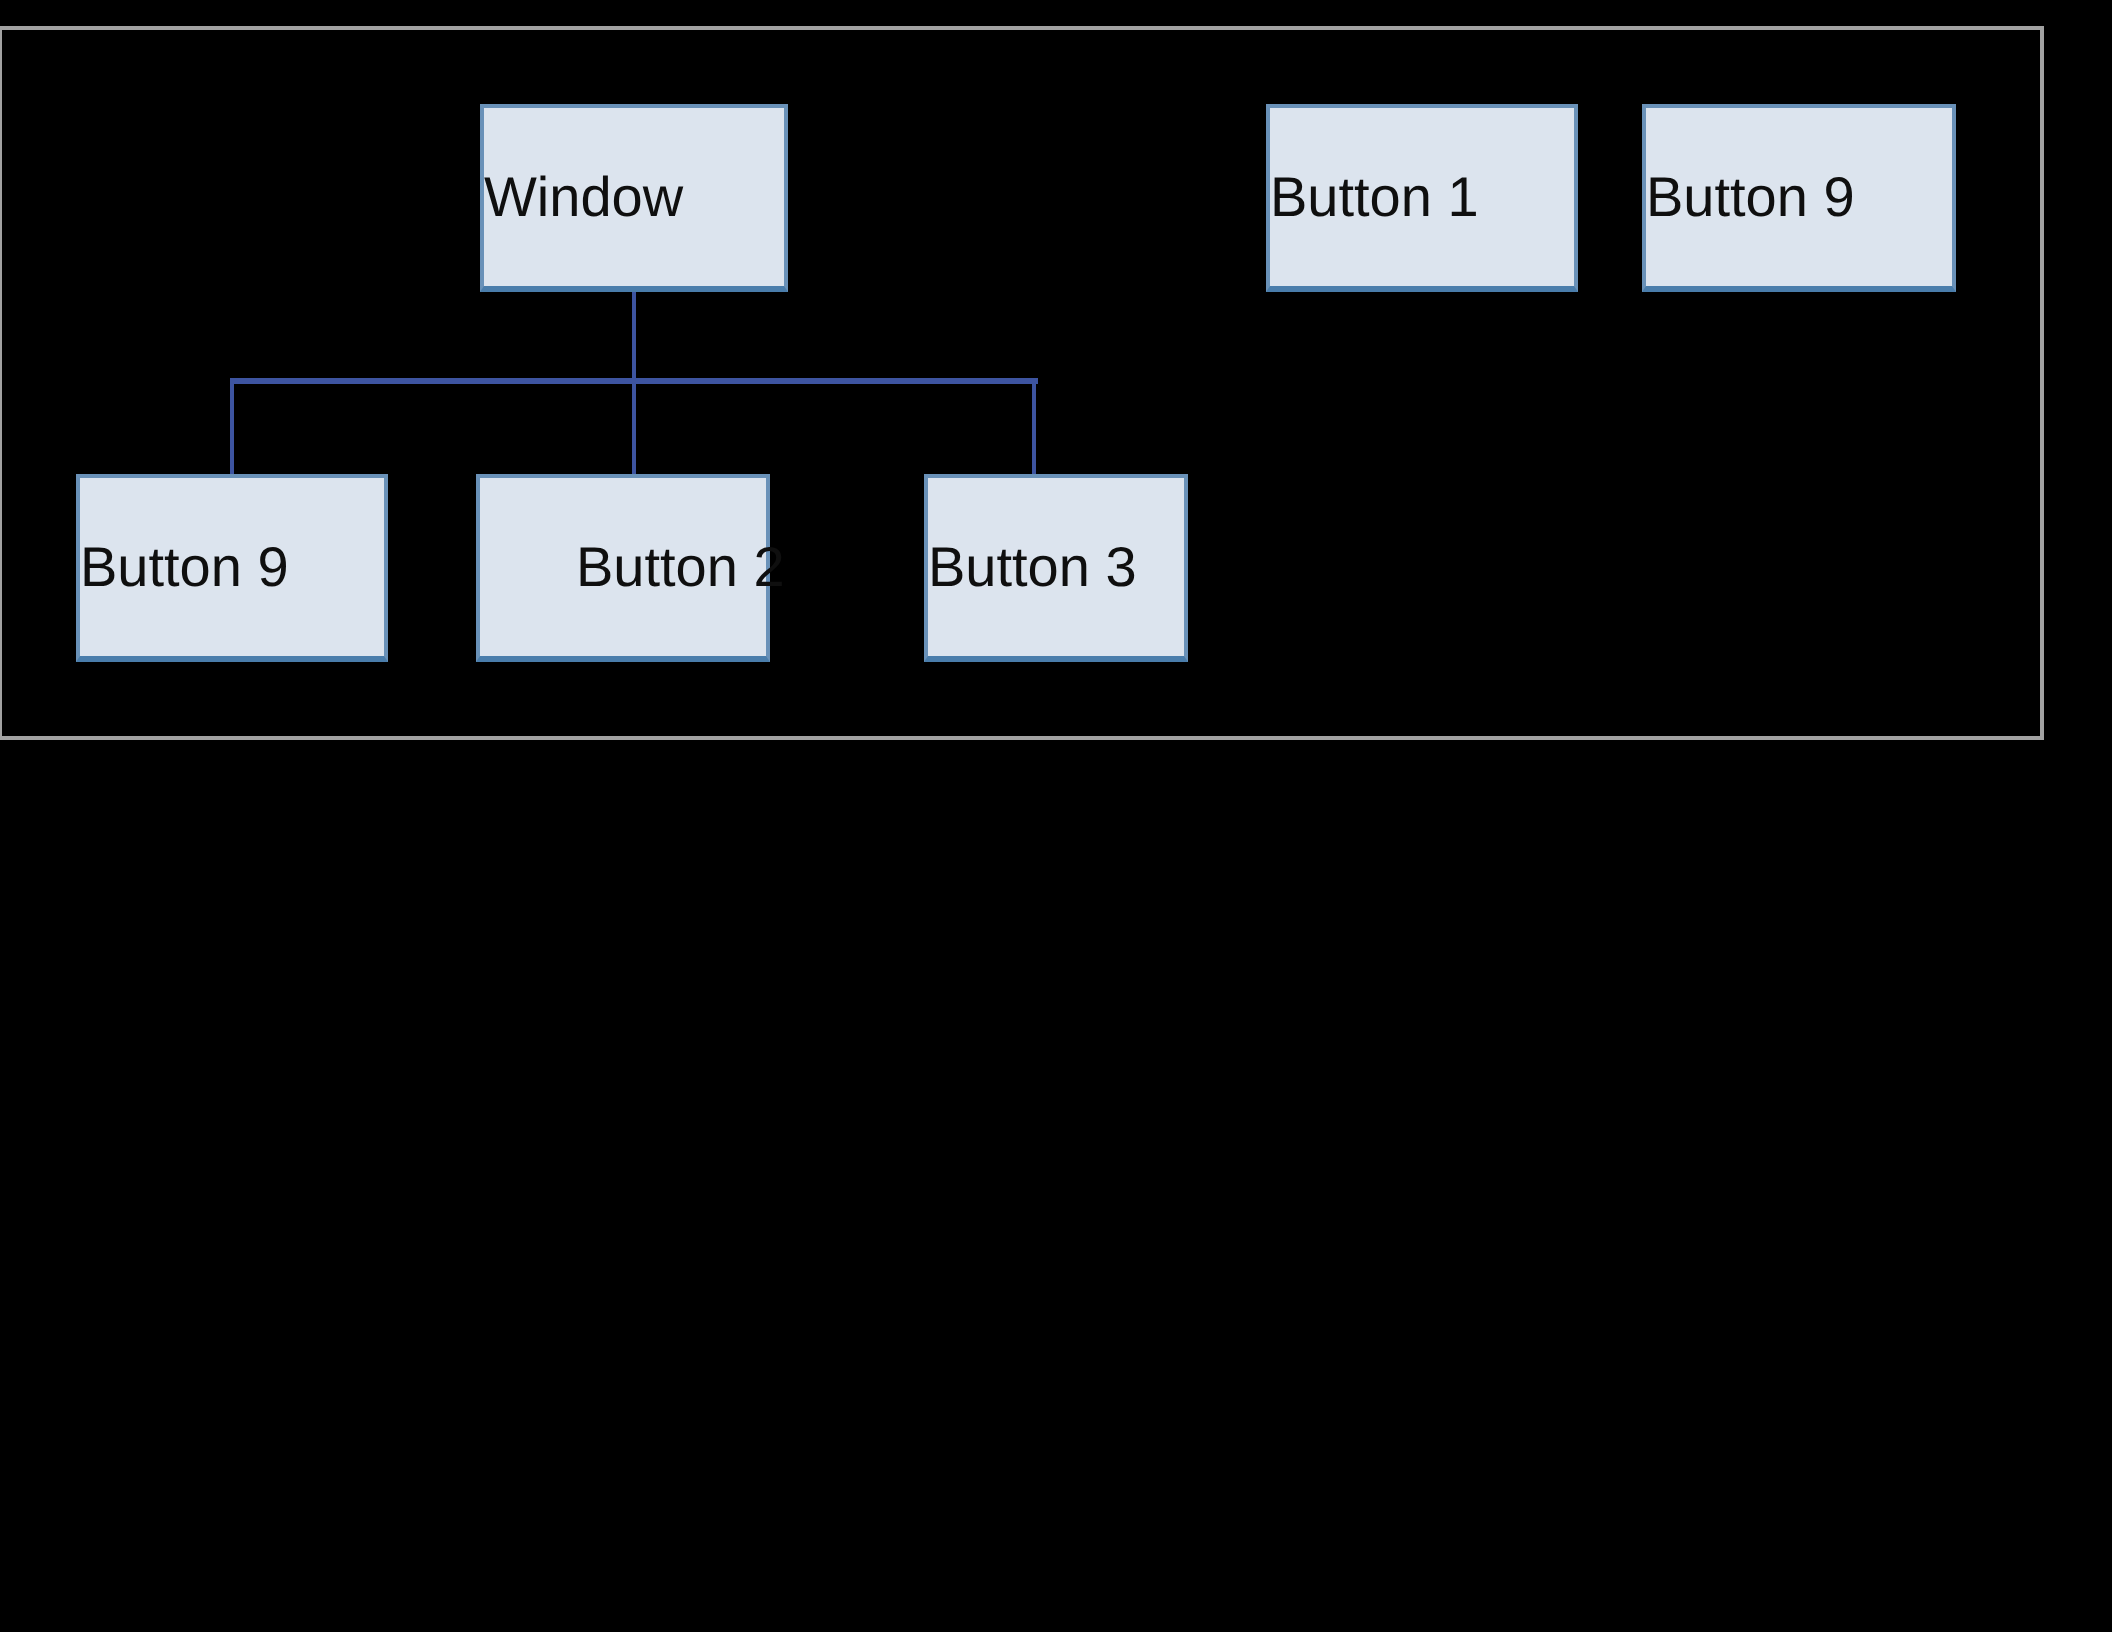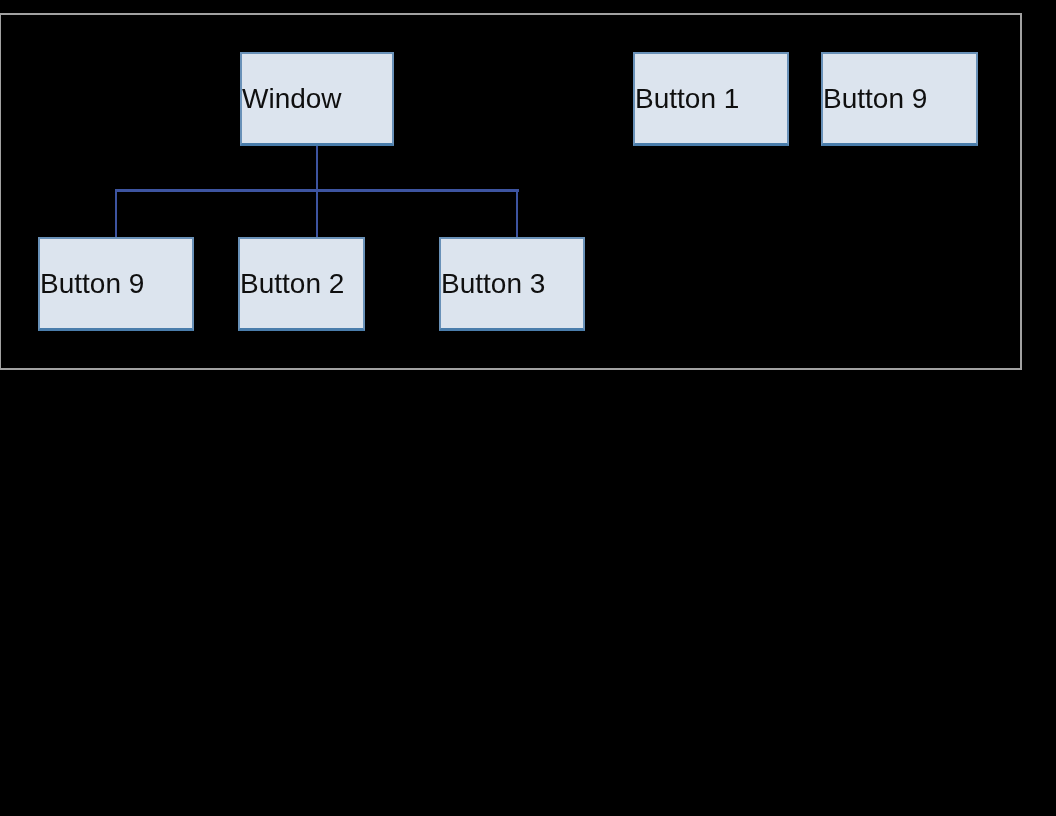--- a/index.html
+++ b/index.html
@@ -37,22 +37,22 @@
     display: flex;
     align-items: center;
     font-size: 28px;
     color: var(--text, #0f0f0f);
     white-space: nowrap;
   }
   .node-window  { left: 240px; top: 52px;  width: 154px; height: 94px; }
   .node-button4 { left: 633px; top: 52px;  width: 156px; height: 94px; }
   .node-button5 { left: 821px; top: 52px;  width: 157px; height: 94px; }
   .node-button1 { left: 38px;  top: 237px; width: 156px; height: 94px; }
-  .node-button2 { left: 238px; top: 237px; width: 127px; height: 94px; }
-  .node-button3 { left: 439px; top: 237px; width: 146px; height: 94px; }
+  .node-button2 { left: 238px; top: 237px; width: 147px; height: 94px; padding-left: 48px; }
+  .node-button3 { left: 462px; top: 237px; width: 132px; height: 94px; }
 
   .connector {
     position: absolute;
     background: var(--connector, #3d54a0);
   }
   .conn-stem  { left: 316px; top: 146px; width: 2px;   height: 45px; }
   .conn-bus   { left: 115px; top: 189px; width: 404px; height: 3px;  }
   .conn-drop1 { left: 115px; top: 192px; width: 2px;   height: 45px; }
   .conn-drop2 { left: 316px; top: 192px; width: 2px;   height: 45px; }
   .conn-drop3 { left: 516px; top: 192px; width: 2px;   height: 45px; }

